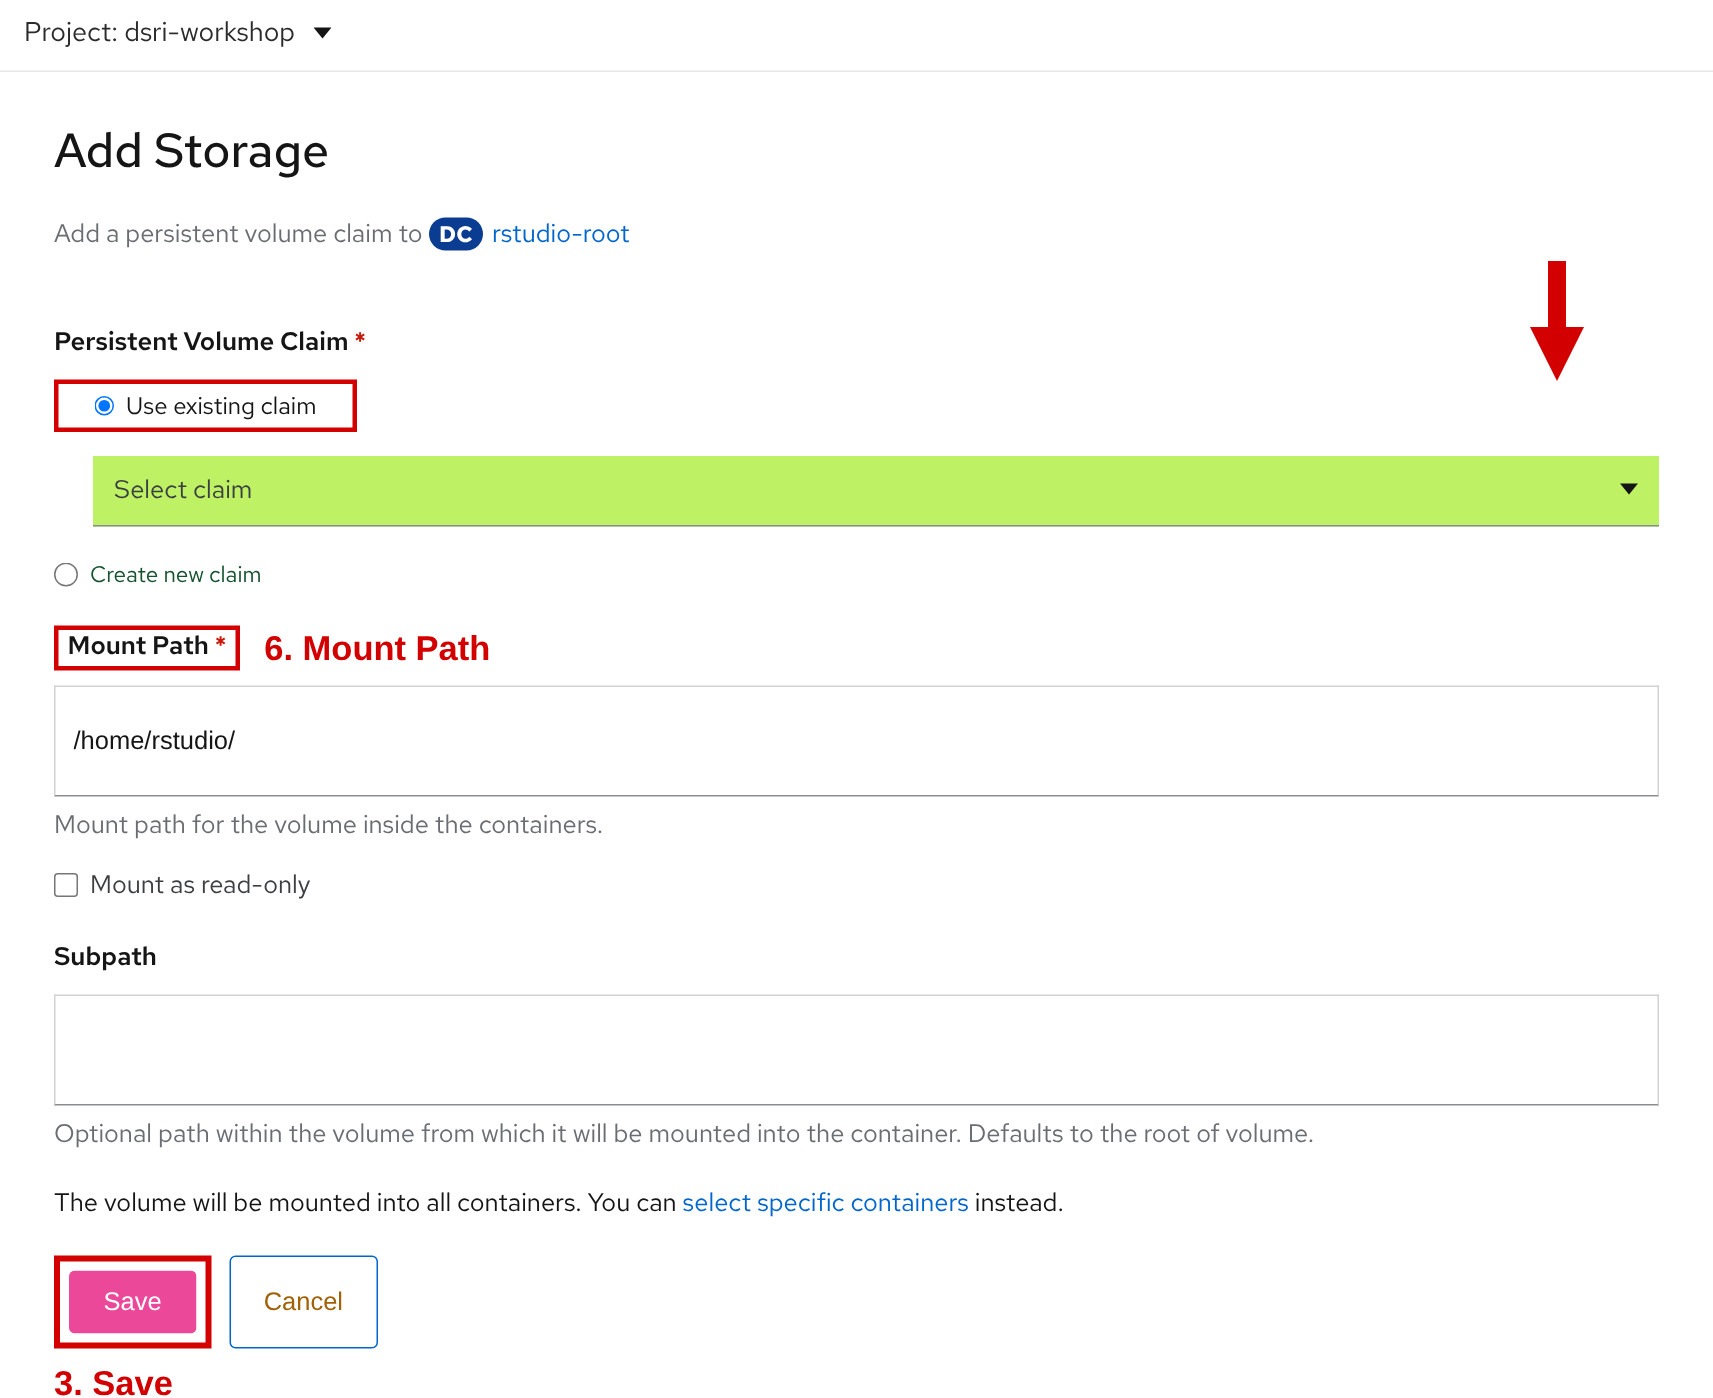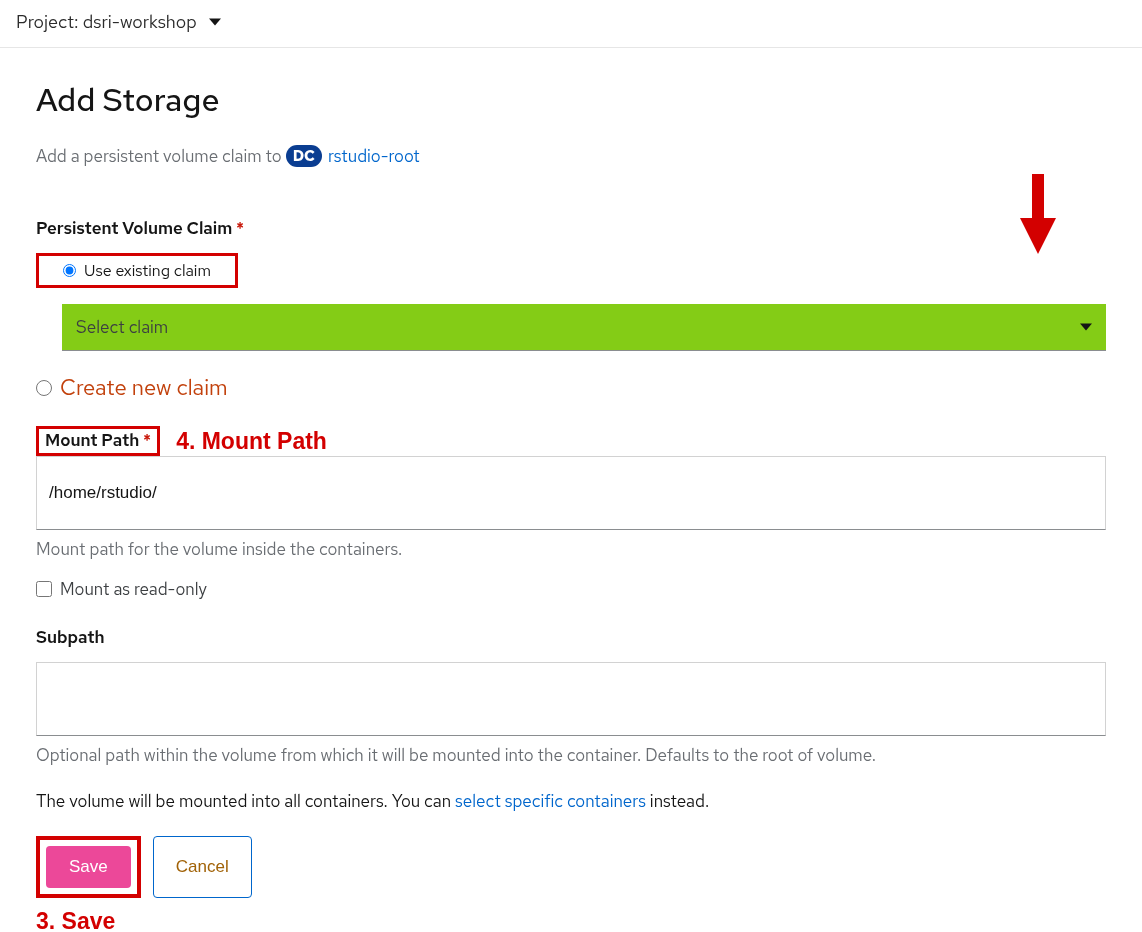--- a/index.html
+++ b/index.html
@@ -19,26 +19,26 @@
     .dc-badge {
       display: inline-flex; align-items: center; justify-content: center;
       background: #0a3d91; color: #fff; font-weight: 700;
       border-radius: 12px; padding: 1px 7px; font-size: 15px; margin-right: 2px;
     }
     .link { color: #0066cc; text-decoration: none; cursor: pointer; }
     .section-label { font-size: 17px; font-weight: 600; color: #151515; margin-bottom: 14px; display: inline-block; }
     .req { color: #c9190b; }
     .radio-row { display: flex; align-items: center; gap: 8px; margin-bottom: 14px; }
     .radio-row input[type=radio] { width: 16px; height: 16px; accent-color: #0066cc; cursor: pointer; }
-    .radio-row label { font-size: 22px; color: #c2410c; cursor: pointer; }
+    .radio-row label { font-size: 15px; color: #14532d; cursor: pointer; }
     .highlight-box { border: 3px solid #d30000; padding: 4px 24px; display: inline-flex; align-items: center; gap: 8px; }
     .select-field {
       margin-left: 26px; margin-bottom: 22px;
       border: none; border-bottom: 1px solid #8a8d90;
-      background: #84cc16;
+      background: #bef264;
       padding: 12px 14px;
       font-size: 17px; color: #3c3f42;
       display: flex; justify-content: space-between; align-items: center;
       cursor: pointer;
       width: calc(100% - 26px);
     }
     .text-input {
       width: 100%; border: 1px solid #d2d2d2; border-bottom: 1px solid #8a8d90;
       padding: 26px 12px; font-size: 17px; color: #151515;
       margin-bottom: 8px;
@@ -56,21 +56,21 @@
     .btn-primary { background: #ec4899; color: #fff; }
     .btn-secondary { background: #fff; color: #a16207; border: 1px solid #0066cc; }
     .save-highlight { border: 4px solid #d30000; padding: 6px; display: inline-block; }
     .mount-label-highlight { border: 3px solid #d30000; padding: 0px 6px 2px; display: inline-block; }
     .annot { position: absolute; color: #d30000; font-weight: 700; font-size: 24px; font-family: Arial, sans-serif; }
     .annot-arrow { position: absolute; }
     .infotext { font-size: 17px; color: #151515; margin-bottom: 8px; }
     .caret-down-svg { width: 12px; height: 12px; }
     .select-caret { width: 12px; height: 12px; }
     .field-block { margin-bottom: 24px; }
-    .label-row { display: flex; align-items: center; gap: 16px; margin-bottom: 0; }
+    .label-row { display: flex; align-items: center; gap: 16px; margin-bottom: 10px; }
   </style>
 </head>
 <body>
 
 <div class="topbar">
   <span class="proj-label">Project: dsri-workshop</span>
   <span class="proj-caret">
     <svg class="caret-down-svg" viewBox="0 0 10 6">
         <path d="M0 0 L10 0 L5 6 Z" fill="#151515"></path>
       </svg>
@@ -115,21 +115,21 @@
     </div>
   </div>
 
   <div class="field-block">
     <div class="label-row">
       <span class="mount-label-highlight">
         <span class="section-label" style="margin-bottom:0;">
           <span>Mount Path</span> <span class="req">*</span>
         </span>
       </span>
-      <span class="annot" style="position:static; font-size:23px;">4. Mount Path</span>
+      <span class="annot" style="position:static; font-size:23px;">6. Mount Path</span>
     </div>
     <input class="text-input" type="text" value="/home/rstudio/" style="">
     <div class="helptext">Mount path for the volume inside the containers.</div>
     <div class="checkbox-row">
       <input type="checkbox" id="ro" style="">
       <label for="ro">Mount as read-only</label>
     </div>
   </div>
 
   <div class="field-block">

